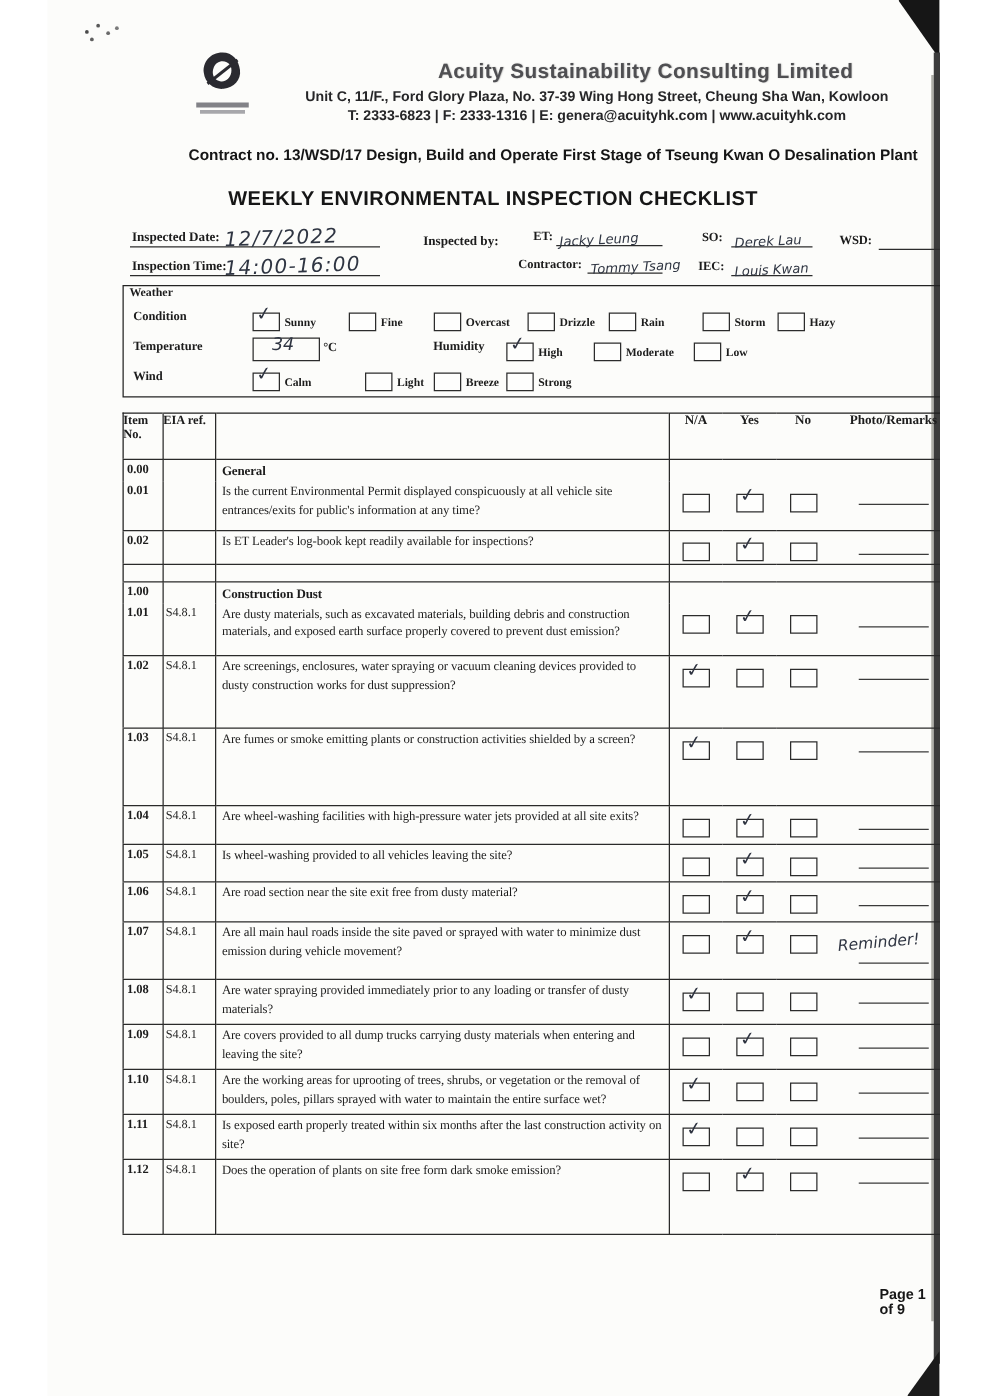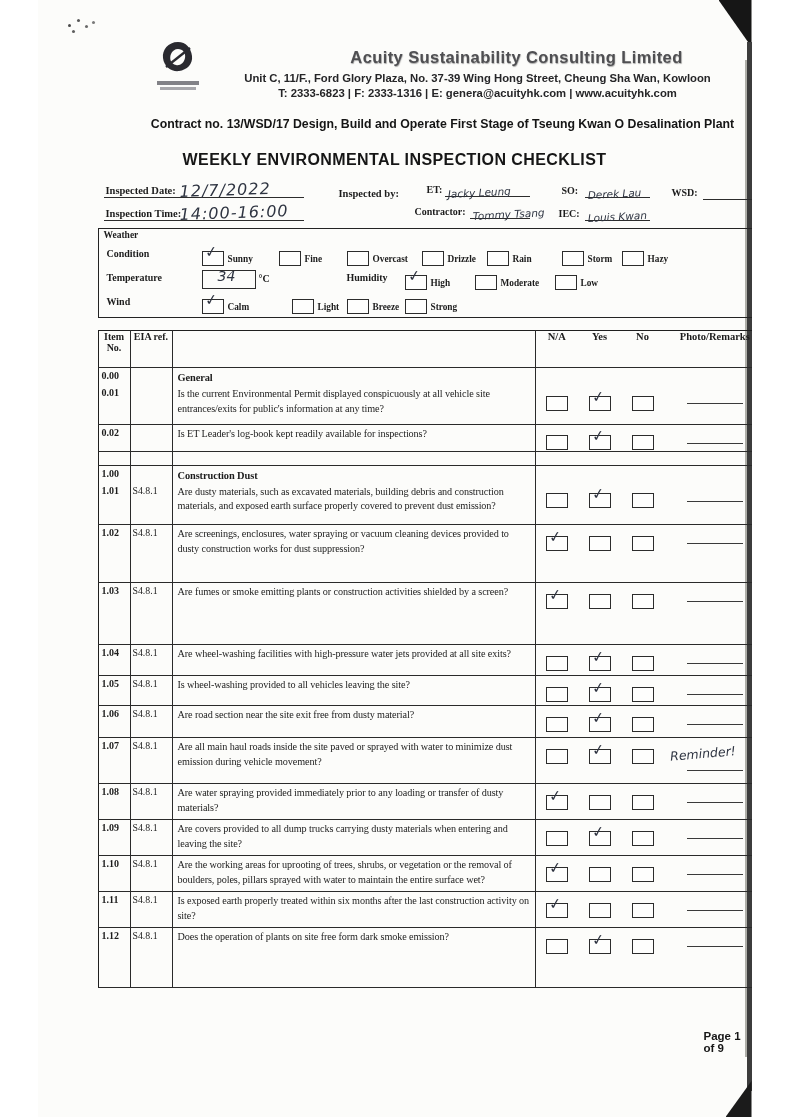--- a/index.html
+++ b/index.html
@@ -57,21 +57,21 @@
         transform:rotate(-8deg);font-family:"DejaVu Sans",sans-serif;font-weight:bold;}
   .temp-box{position:absolute;left:95px;top:0;width:52px;height:17px;border:1.1px solid #2c2c2c;}
   .temp-box .hand{position:absolute;left:15px;top:-3px;font-size:14px;}
   .temp-unit{position:absolute;left:152px;top:3px;font-size:10px;font-weight:bold;}
 
   
   .chk-table{position:absolute;left:60px;top:330px;width:668px;border-collapse:collapse;
              table-layout:fixed;border:1.6px solid #1f1f1f;}
   .chk-table th,.chk-table td{vertical-align:top;padding:0;border:0;}
   .chk-table thead tr{height:37px;}
-  .chk-table thead th{font-weight:bold;border-bottom:1.1px solid #2a2a2a;text-align:center;}
+  .chk-table thead th{font-weight:bold;border-bottom:1.1px solid #2a2a2a;}
   .chk-table .c-item{border-right:1.1px solid #2a2a2a;}
   .chk-table .c-eia{border-right:1.1px solid #2a2a2a;}
   .chk-table .c-desc{border-right:1.1px solid #2a2a2a;}
   .chk-table tbody td{border-bottom:1.1px solid #2a2a2a;}
   .chk-table tbody tr.sec td{border-bottom:0;}
   .chk-table td.c-item{font-size:10px;font-weight:bold;padding:2px 1px 0 3px;}
   .chk-table td.c-eia{font-size:9.8px;padding:2px 1px 0 2px;}
   .chk-table td.c-desc{font-size:10.2px;line-height:1.45;letter-spacing:-.1px;padding:2px 4px 0 5px;}
   .chk-table td.c-desc.sec-title{font-weight:bold;font-size:10.4px;}
   .chk-table td.c-ans{text-align:center;padding-top:8px;}

